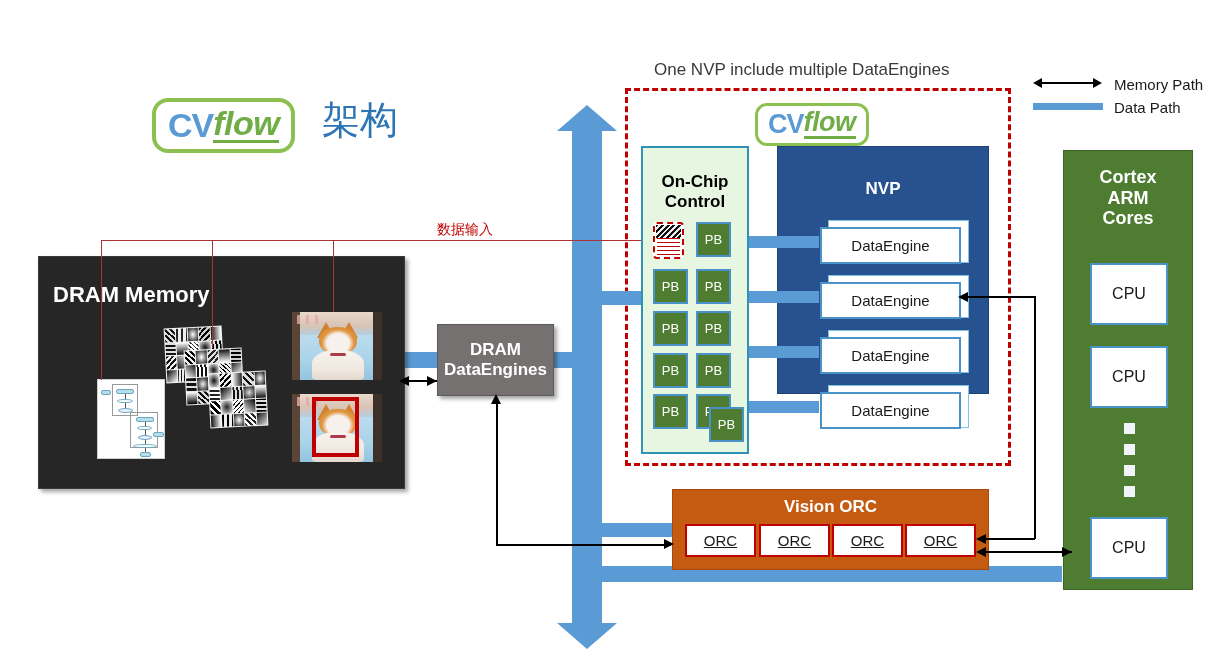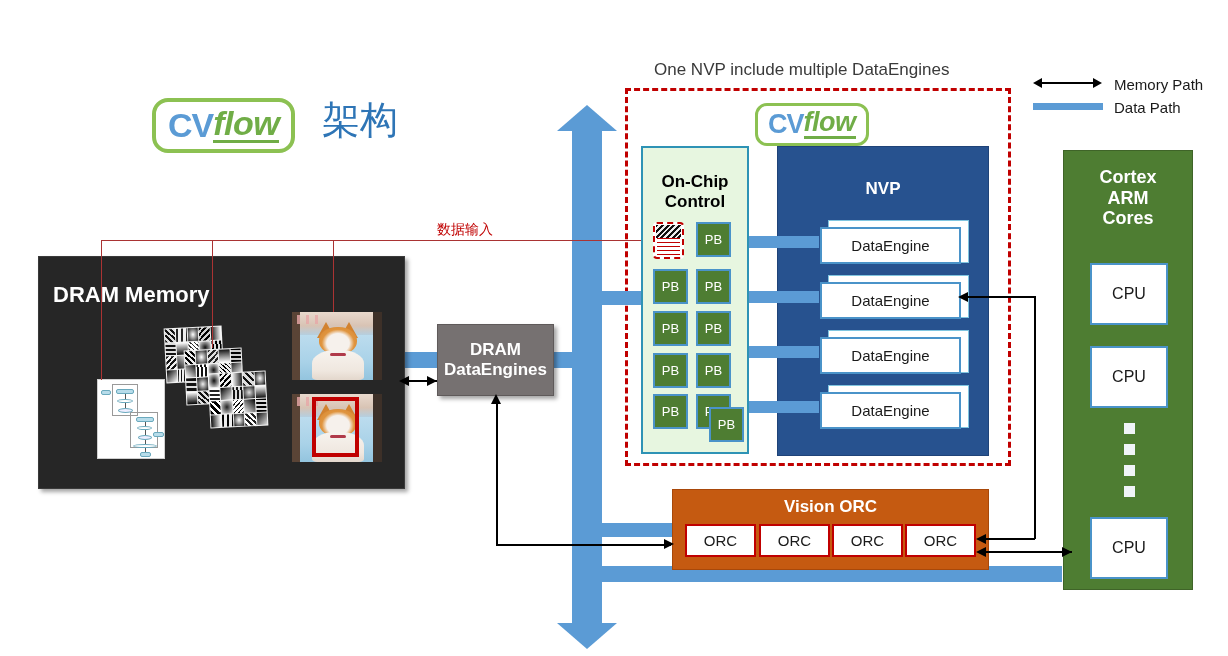--- a/index.html
+++ b/index.html
@@ -244,21 +244,21 @@
 
   
   .vorc {
     background: #c55a11;
     border: 1px solid #a8480a;
   }
   .vorc-title { color:#ffffff; font-weight:bold; font-size:17px; text-align:center; }
   .orc {
     position:absolute; background:#ffffff; border:2px solid #c00000;
     color:#1a1a1a; font-size:15px;
-    display:flex; align-items:center; justify-content:center;
+    display:flex; align-items:center; justify-content:center;text-decoration:underline;
   }
 
   
   .cortex {
     background: #4e7d32;
     border: 1px solid #3f6428;
   }
   .cortex-title { color:#ffffff; font-weight:bold; font-size:18px; text-align:center; line-height:1.15; }
   .cpu {
     position:absolute; background:#ffffff; border:2px solid #4a93c9;
@@ -478,21 +478,21 @@
     <div class="pb" style="left:53px; top:163px; width:35px; height:35px;">PB</div>
 
     <div class="pb" style="left:10px; top:205px; width:35px; height:35px;">PB</div>
     <div class="pb" style="left:53px; top:205px; width:35px; height:35px;">PB</div>
 
     <div class="pb" style="left:10px; top:246px; width:35px; height:35px;">PB</div>
     <div class="pb" style="left:53px; top:246px; width:35px; height:35px;">PB</div>
     <div class="pb" style="left:66px; top:259px; width:35px; height:35px;">PB</div>
   </div>
 
-  <div class="abs nvp" style="left:777px; top:146px; width:212px; height:310px;">
+  <div class="abs nvp" style="left:777px; top:146px; width:212px; height:248px;">
     <div class="nvp-title abs" style="left:0; top:32px; width:100%;">NVP</div>
 
     <div class="de-shadow" style="left:50px; top:73px; width:141px; height:43px;"></div>
     <div class="de" style="left:42px; top:80px; width:141px; height:37px;">DataEngine</div>
 
     <div class="de-shadow" style="left:50px; top:128px; width:141px; height:43px;"></div>
     <div class="de" style="left:42px; top:135px; width:141px; height:37px;">DataEngine</div>
 
     <div class="de-shadow" style="left:50px; top:183px; width:141px; height:43px;"></div>
     <div class="de" style="left:42px; top:190px; width:141px; height:37px;">DataEngine</div>

